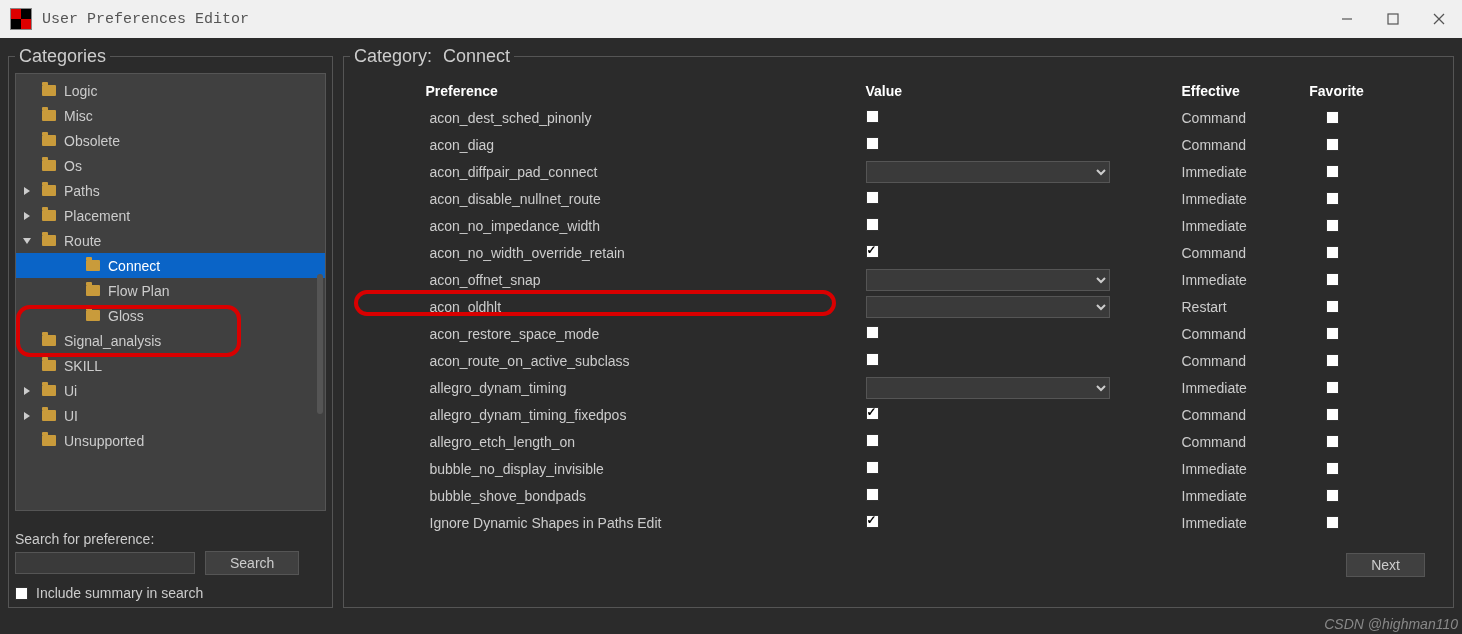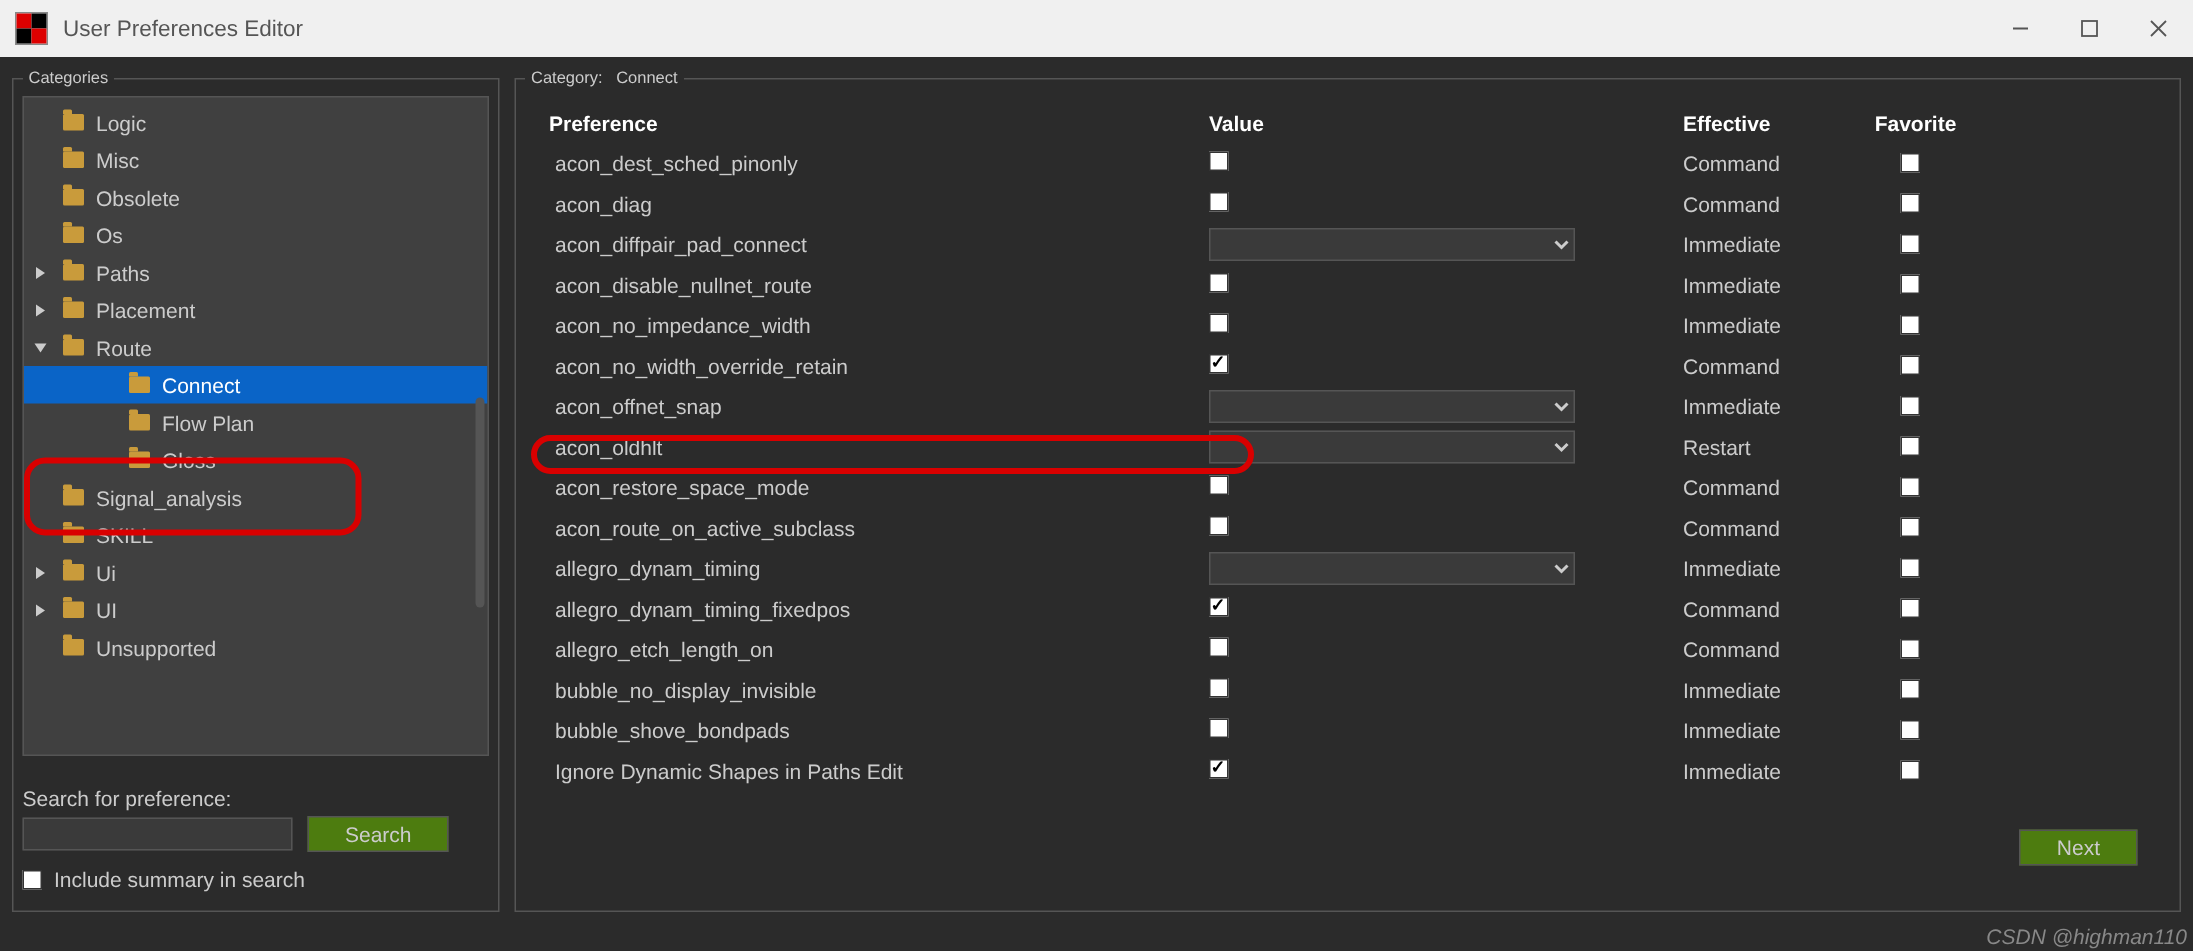--- a/index.html
+++ b/index.html
@@ -24,44 +24,44 @@
 .app-icon {
   width: 22px; height: 22px;
   background: #fff;
   border: 1px solid #888;
   margin-right: 10px;
   display: inline-flex;
   flex-wrap: wrap;
 }
 .app-icon span.q { width: 50%; height: 50%; }
 .q1{background:#d00;} .q2{background:#000;} .q3{background:#000;} .q4{background:#d00;}
-.title-text { font-size: 15px; color: #555; }
+.title-text { font-size: 15px; color: #555; font-family: Liberation Mono, monospace; }
 .win-controls { margin-left: auto; display: flex; }
 .win-btn { width: 46px; height: 38px; display: flex; align-items: center; justify-content: center; font-family: sans-serif; color: #555; font-size: 14px;}
 .win-btn.close { font-size: 16px;}
 .win-btn svg { stroke: #555; fill: none; }
 .main {
   display: flex;
   height: calc(100% - 38px - 18px);
   padding: 8px;
   gap: 10px;
 }
 fieldset.panel {
   border: 1px solid #555;
   padding: 6px;
   color: #ccc;
   position: relative;
 }
 fieldset.panel > legend {
   padding: 0 4px;
   color: #ccc;
-  font-size: 11px;
+  font-size: 18px;
 }
 .left-panel { width: 325px; display: flex; flex-direction: column;}
-.right-panel { flex: 1; display: flex; flex-direction: row;}
+.right-panel { flex: 1; display: flex; flex-direction: column; align-items: center;}
 .tree-wrap {
   border: 1px solid #555;
   height: 440px;
   overflow-y: auto;
   background: #404040;
   position: relative;
 }
 .tree { list-style: none; padding: 4px 0; }
 .tree-row {
   display: flex;
@@ -89,21 +89,21 @@
 .tree-row .expander-svg { margin-left: -20px; margin-right: 6px; width:14px;}
 .search-section { margin-top: 20px; }
 .search-label { font-size: 14px; margin-bottom: 4px; display: block;}
 .search-row { display: flex; gap: 10px; align-items: center;}
 input.search-input {
   width: 180px; height: 22px;
   background: #3a3a3a; border: 1px solid #555; color: #ccc;
   padding: 0 4px;
 }
 button.btn {
-  background: #4d7c0f; border: 1px solid #555; color: #ccc;
+  background: #404040; border: 1px solid #555; color: #ccc;
   padding: 3px 24px; font-size: 14px; cursor: pointer;
 }
 .checkbox-row { display: flex; align-items: center; margin-top: 10px; font-size: 14px;}
 input[type=checkbox].cb {
   width: 13px; height: 13px; margin-right: 8px;
   appearance: none; background: #fff; border: 1px solid #333; cursor: pointer;
   position: relative;
 }
 input[type=checkbox].cb:checked::after{
   content:"✓"; position:absolute; top:-3px; left:0; font-size:12px; color:#000; font-weight:bold;

